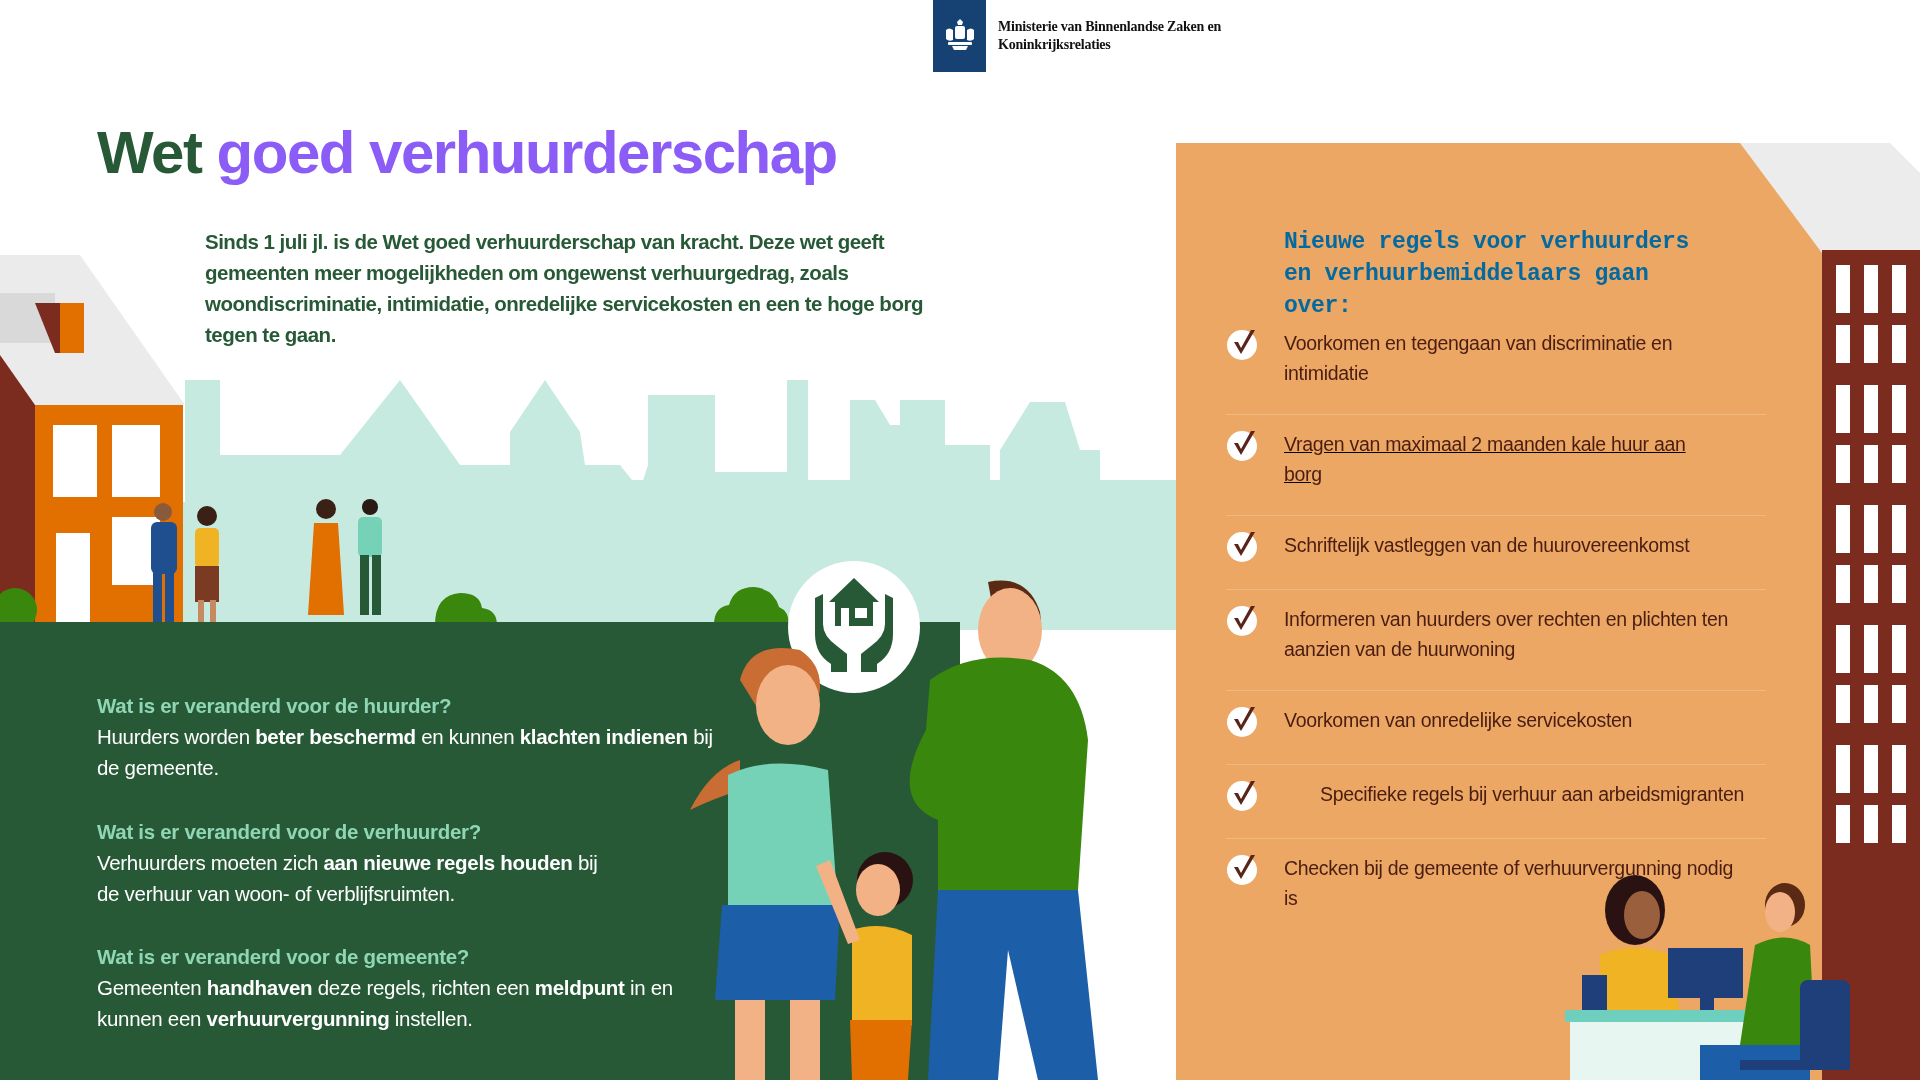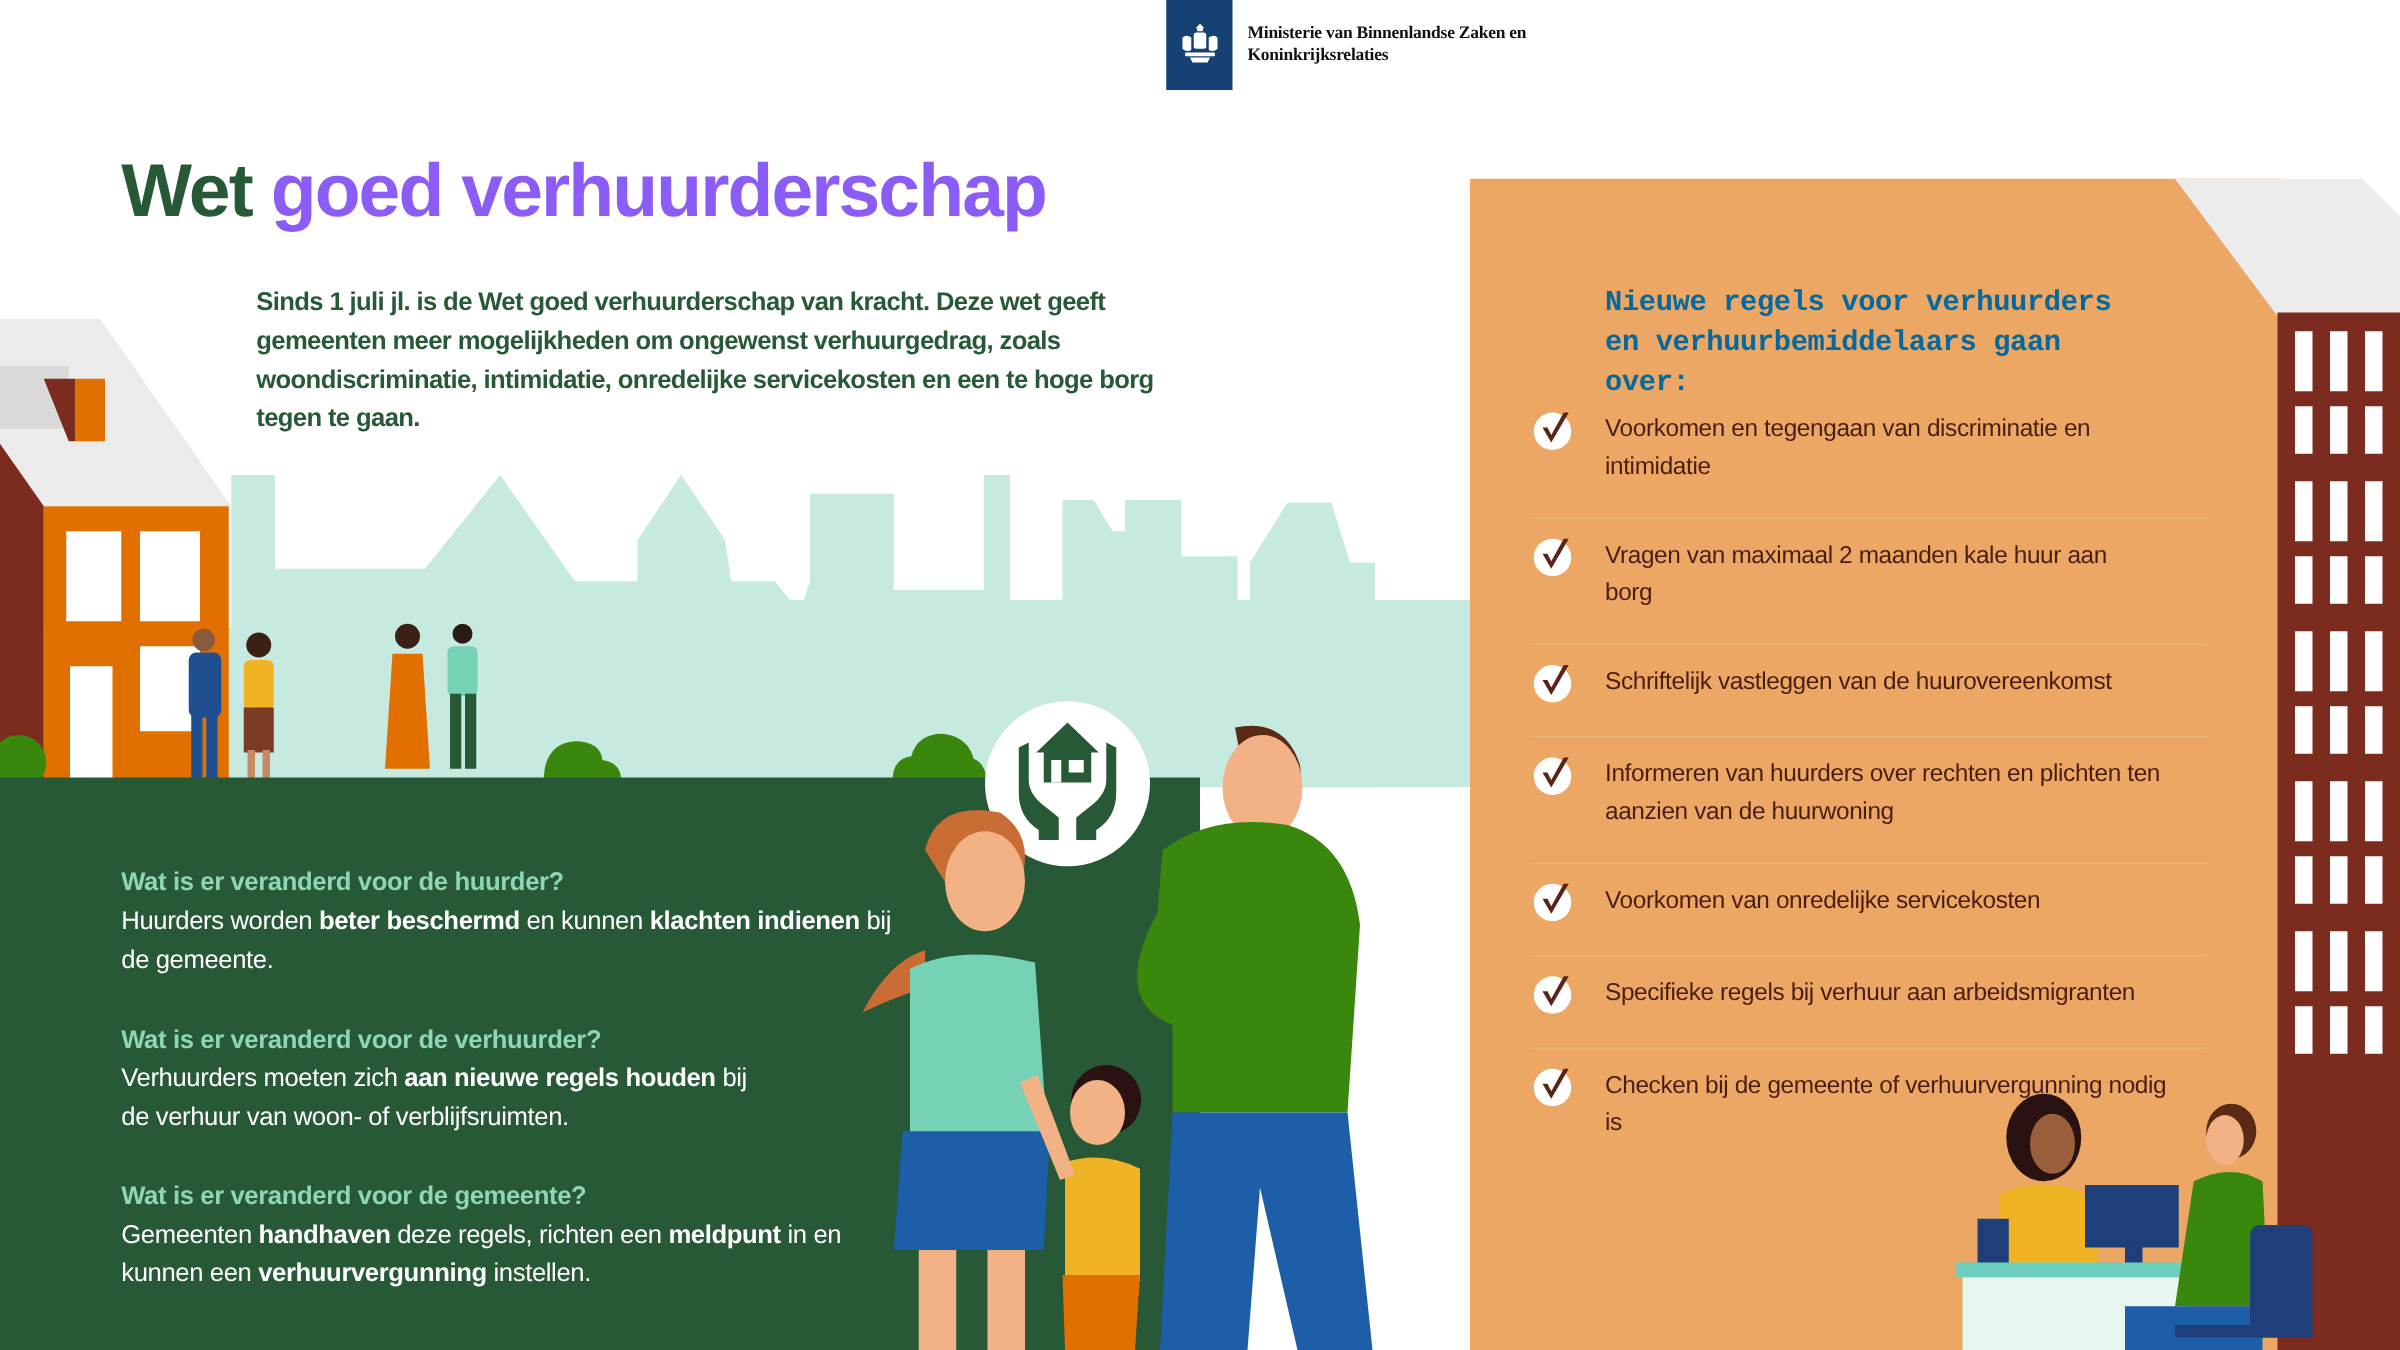--- a/index.html
+++ b/index.html
@@ -230,21 +230,21 @@
 <div class="abs panel-heading">Nieuwe regels voor verhuurders en verhuurbemiddelaars gaan over:</div>
 
 <div class="abs checklist">
   <div class="check-item" style="min-height:76px;">
     <svg class="check-icon" viewBox="0 0 34 34">
         <circle cx="16" cy="18" r="15" fill="#fff"></circle>
         <path d="M8 15 l7 12 l14 -24 l-4 0 l-10 18 l-3 -6 z" fill="#5a2418"></path>
       </svg>
     <span class="check-text" style="width:420px;">Voorkomen en tegengaan van discriminatie en intimidatie</span>
   </div>
-  <div class="check-item" style="min-height:76px;padding-top:14px;">
+  <div class="check-item" style="min-height:76px;padding-top:14px;text-decoration:underline;">
     <svg class="check-icon" viewBox="0 0 34 34">
         <circle cx="16" cy="18" r="15" fill="#fff"></circle>
         <path d="M8 15 l7 12 l14 -24 l-4 0 l-10 18 l-3 -6 z" fill="#5a2418"></path>
       </svg>
     <span class="check-text" style="width:420px;">Vragen van maximaal 2 maanden kale huur aan borg</span>
   </div>
   <div class="check-item" style="min-height:60px;padding-top:14px;">
     <svg class="check-icon" viewBox="0 0 34 34">
         <circle cx="16" cy="18" r="15" fill="#fff"></circle>
         <path d="M8 15 l7 12 l14 -24 l-4 0 l-10 18 l-3 -6 z" fill="#5a2418"></path>
@@ -258,21 +258,21 @@
       </svg>
     <span class="check-text" style="width:470px;">Informeren van huurders over rechten en plichten ten aanzien van de huurwoning</span>
   </div>
   <div class="check-item" style="min-height:60px;padding-top:14px;">
     <svg class="check-icon" viewBox="0 0 34 34">
         <circle cx="16" cy="18" r="15" fill="#fff"></circle>
         <path d="M8 15 l7 12 l14 -24 l-4 0 l-10 18 l-3 -6 z" fill="#5a2418"></path>
       </svg>
     <span class="check-text">Voorkomen van onredelijke servicekosten</span>
   </div>
-  <div class="check-item" style="min-height:60px;padding-top:14px;">
+  <div class="check-item" style="min-height:60px;padding-top:14px;gap:36px;">
     <svg class="check-icon" viewBox="0 0 34 34">
         <circle cx="16" cy="18" r="15" fill="#fff"></circle>
         <path d="M8 15 l7 12 l14 -24 l-4 0 l-10 18 l-3 -6 z" fill="#5a2418"></path>
       </svg>
     <span class="check-text">Specifieke regels bij verhuur aan arbeidsmigranten</span>
   </div>
   <div class="check-item" style="padding-top:14px;">
     <svg class="check-icon" viewBox="0 0 34 34">
         <circle cx="16" cy="18" r="15" fill="#fff"></circle>
         <path d="M8 15 l7 12 l14 -24 l-4 0 l-10 18 l-3 -6 z" fill="#5a2418"></path>

